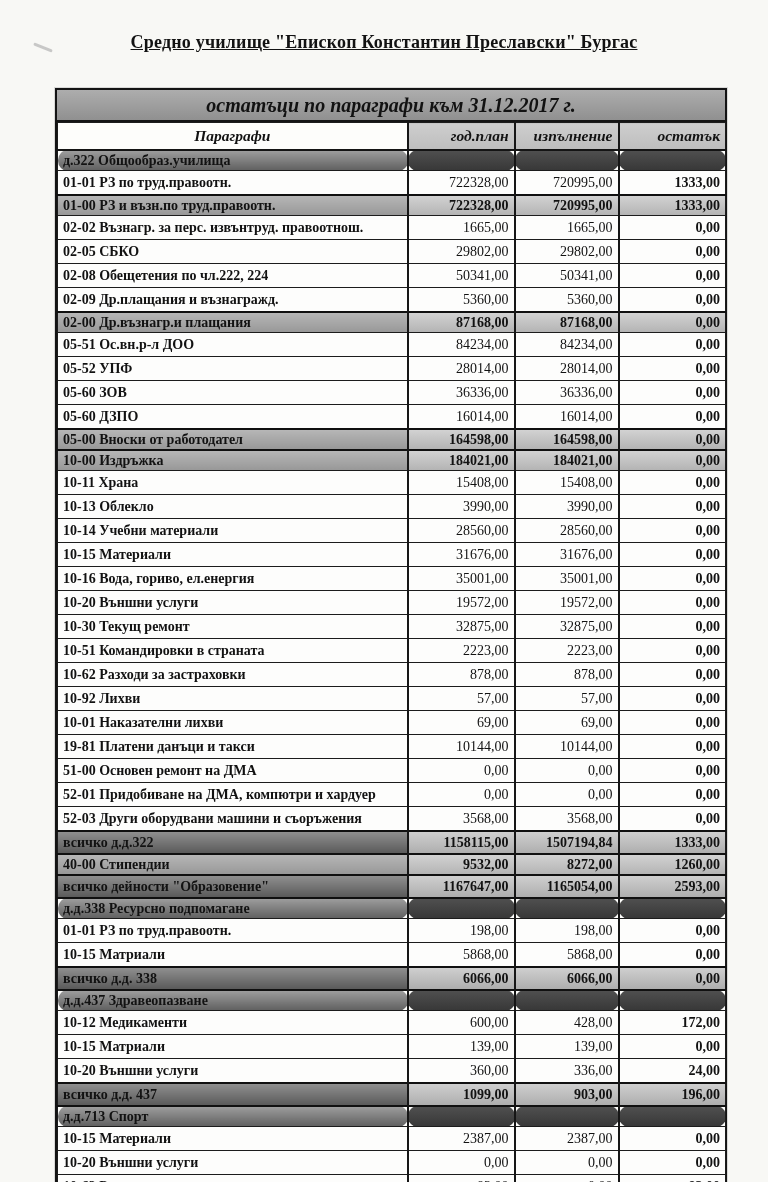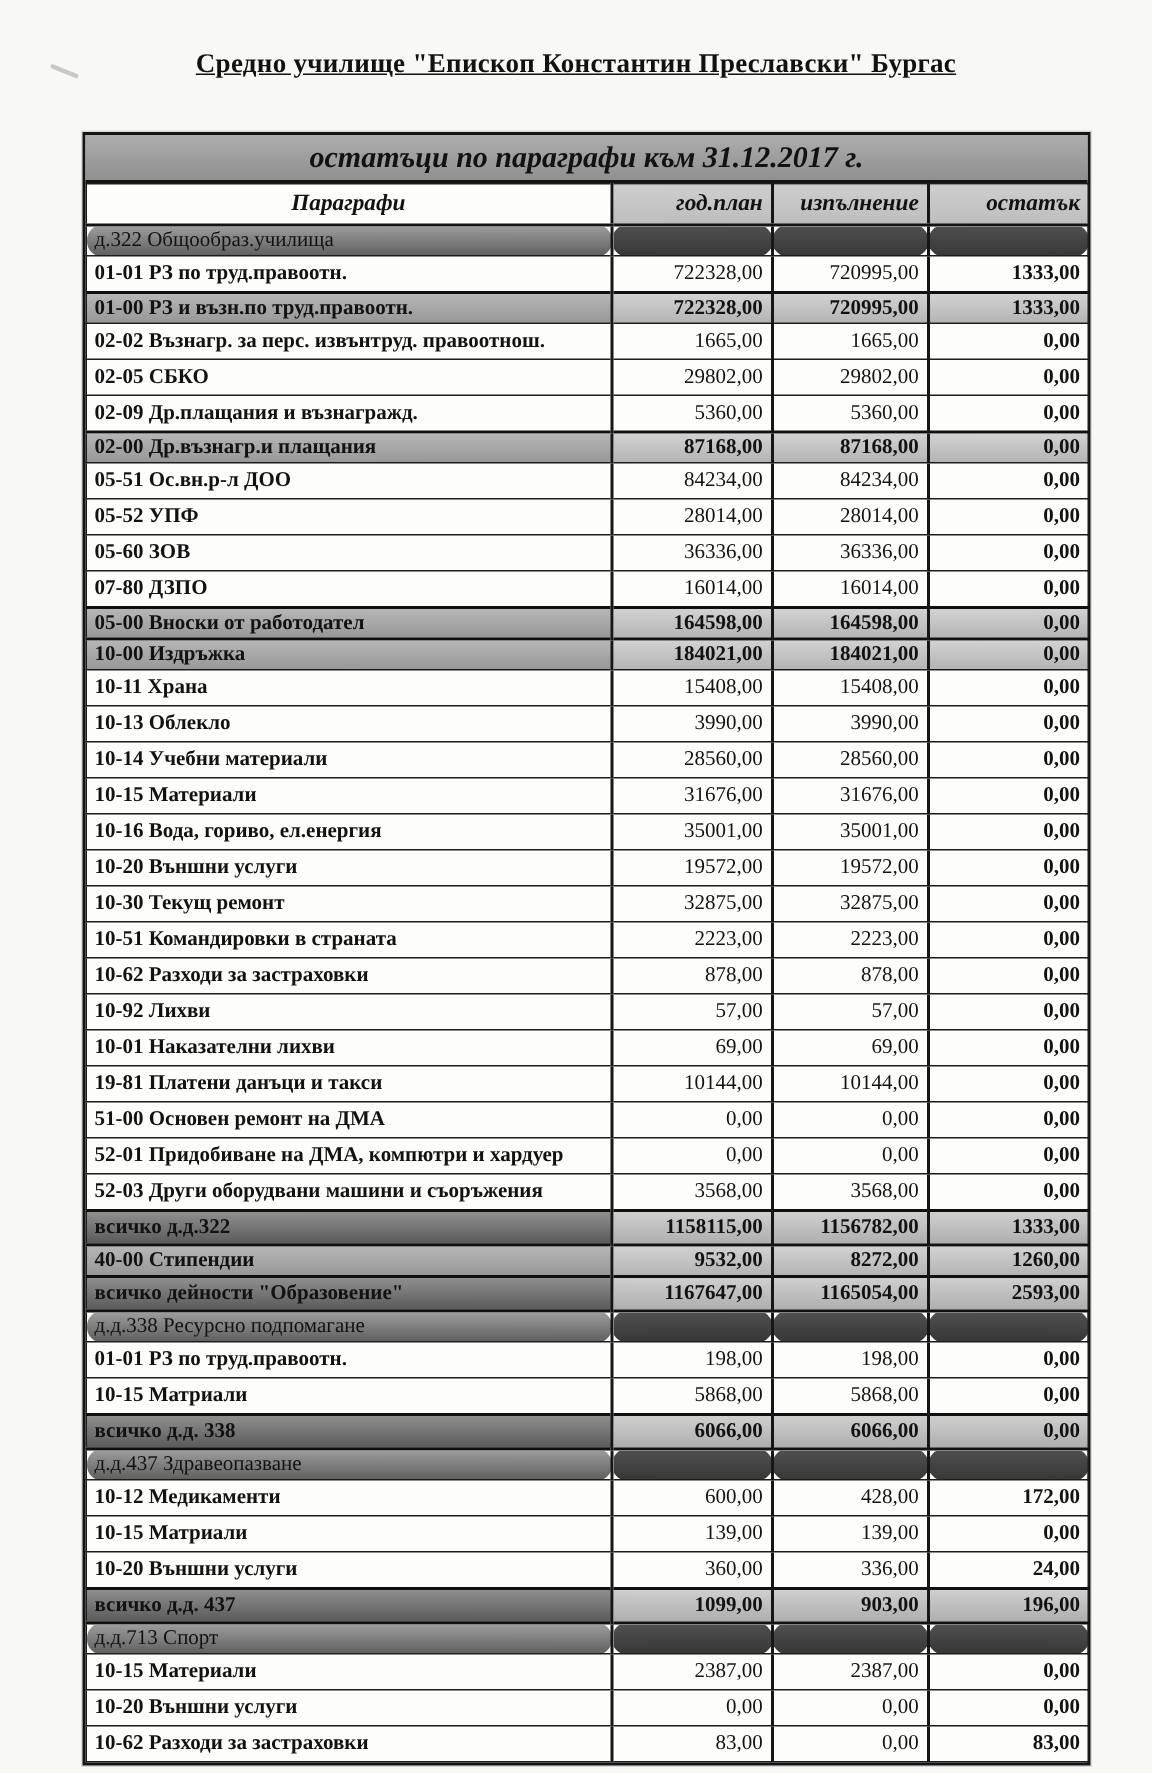--- a/index.html
+++ b/index.html
@@ -47,21 +47,21 @@
     height:24px;text-align:center;border-bottom:2px solid #141414;
   }
   thead th.label{background:#fdfdfb;}
   thead th.num{background:linear-gradient(180deg,#cecece,#bdbdbd);}
   tbody td{height:21px;}
   td.label{text-align:left;font-weight:bold;}
   
   .row-normal td{background:#fdfdfc;}
   .row-normal td.rest{font-weight:bold;}
   
-  .row-section td{height:17px;border-top:2px solid #101010;font-weight:normal;border-radius:10px;}
+  .row-section td{height:17px;border-top:2px solid #101010;font-weight:bold;border-radius:10px;}
   .row-section td.label{background:linear-gradient(180deg,#9c9c9c,#616161);}
   .row-section td.num{background:linear-gradient(180deg,#4f4f4f,#383838);}
   
   .row-subtotal td{height:17px;border-top:2px solid #101010;font-weight:bold;}
   .row-subtotal td.label{background:linear-gradient(180deg,#b6b6b6,#989898);}
   .row-subtotal td.num{background:linear-gradient(180deg,#d2d2d2,#b4b4b4);}
   
   .row-total td{height:19px;border-top:2px solid #101010;font-weight:bold;}
   .row-total td.label{background:linear-gradient(180deg,#8f8f8f,#5a5a5a);margin-left:40px;}
   .row-total td.num{background:linear-gradient(180deg,#cfcfcf,#aeaeae);margin-left:24px;}
@@ -117,20 +117,26 @@
             <td class="num">1665,00</td>
             <td class="num rest">0,00</td>
           </tr>
           <tr class="row-normal">
             <td class="label">02-05 СБКО</td>
             <td class="num">29802,00</td>
             <td class="num">29802,00</td>
             <td class="num rest">0,00</td>
           </tr>
           <tr class="row-normal">
+            <td class="label">02-08 Обещетения по чл.222, 224</td>
+            <td class="num">50341,00</td>
+            <td class="num">50341,00</td>
+            <td class="num rest">0,00</td>
+          </tr>
+          <tr class="row-normal">
             <td class="label">02-09 Др.плащания и възнагражд.</td>
             <td class="num">5360,00</td>
             <td class="num">5360,00</td>
             <td class="num rest">0,00</td>
           </tr>
           <tr class="row-subtotal">
             <td class="label">02-00 Др.възнагр.и плащания</td>
             <td class="num">87168,00</td>
             <td class="num">87168,00</td>
             <td class="num rest">0,00</td>
@@ -147,21 +153,21 @@
             <td class="num">28014,00</td>
             <td class="num rest">0,00</td>
           </tr>
           <tr class="row-normal">
             <td class="label">05-60 ЗОВ</td>
             <td class="num">36336,00</td>
             <td class="num">36336,00</td>
             <td class="num rest">0,00</td>
           </tr>
           <tr class="row-normal">
-            <td class="label">07-80 ДЗПО</td>
+            <td class="label">05-60 ДЗПО</td>
             <td class="num">16014,00</td>
             <td class="num">16014,00</td>
             <td class="num rest">0,00</td>
           </tr>
           <tr class="row-subtotal">
             <td class="label">05-00 Вноски от работодател</td>
             <td class="num">164598,00</td>
             <td class="num">164598,00</td>
             <td class="num rest">0,00</td>
           </tr>
@@ -257,21 +263,21 @@
           </tr>
           <tr class="row-normal">
             <td class="label">52-03 Други оборудвани машини и съоръжения</td>
             <td class="num">3568,00</td>
             <td class="num">3568,00</td>
             <td class="num rest">0,00</td>
           </tr>
           <tr class="row-total">
             <td class="label">всичко д.д.322</td>
             <td class="num">1158115,00</td>
-            <td class="num">1156782,00</td>
+            <td class="num">1507194,84</td>
             <td class="num rest">1333,00</td>
           </tr>
           <tr class="row-subtotal">
             <td class="label">40-00 Стипендии</td>
             <td class="num">9532,00</td>
             <td class="num">8272,00</td>
             <td class="num rest">1260,00</td>
           </tr>
           <tr class="row-total">
             <td class="label">всичко дейности "Образовение"</td>

